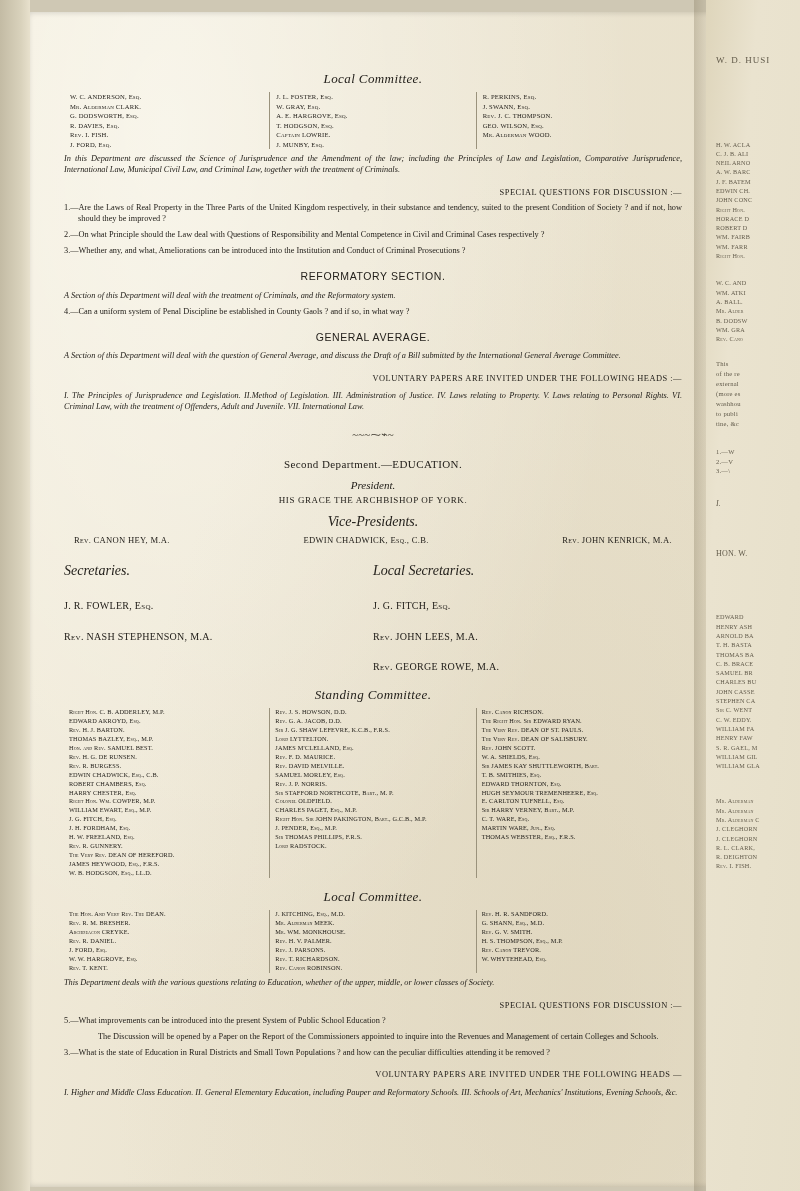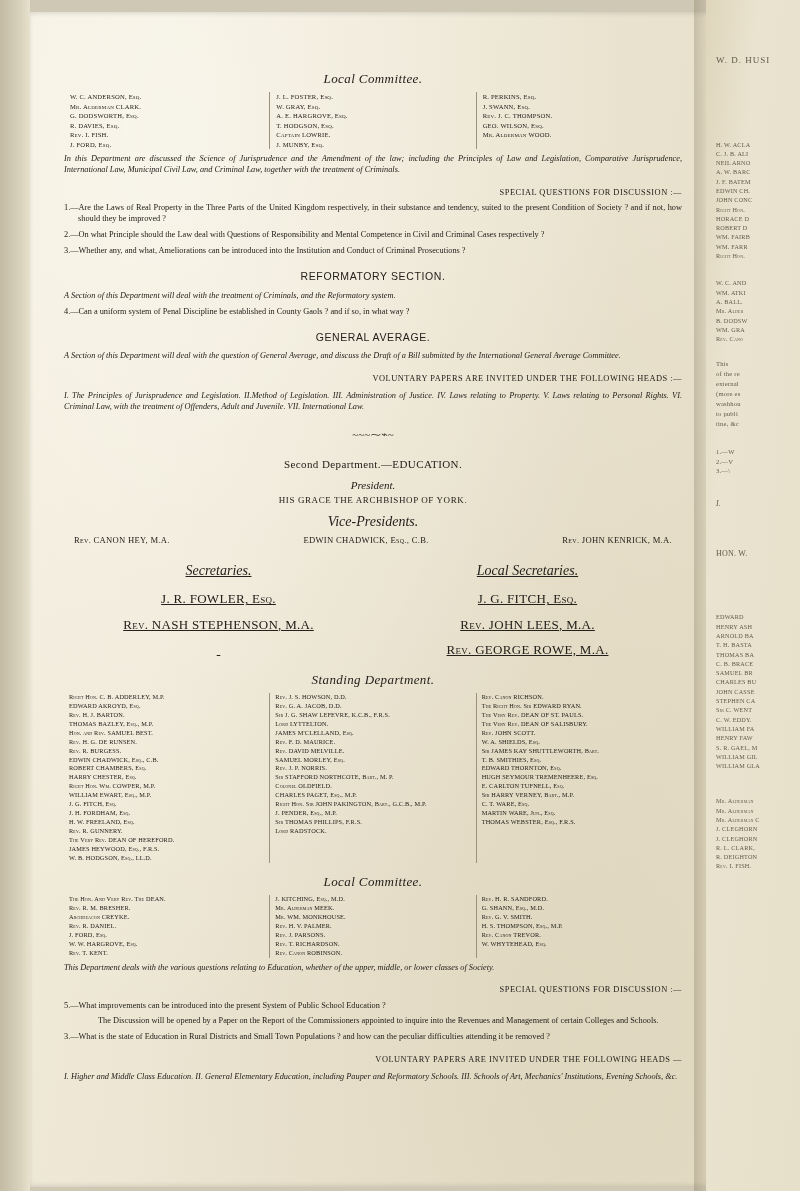--- a/index.html
+++ b/index.html
@@ -98,22 +98,22 @@
     margin:6px 0 3px 0;
   }
   .fancy.sm{font-size:14px;}
   .grace{text-align:center;font-size:9px;letter-spacing:.6px;margin:3px 0 6px 0;}
   .vp-row{
     display:flex;justify-content:space-between;
     font-size:8.6px;letter-spacing:.3px;
     margin:2px 10px 0 10px;
   }
   .two-col-head{display:flex;margin-top:8px;}
-  .two-col-head > div{flex:1;text-align:center;text-decoration:underline;}
-  .sec-line{text-align:center;font-size:13px;letter-spacing:.3px;margin-top:0;}
+  .two-col-head > div{flex:1;text-align:left;}
+  .sec-line{text-align:center;font-size:10px;letter-spacing:.3px;margin-top:9px;}
   .divider{
     text-align:center;margin:14px 0 8px 0;font-size:11px;color:#3a352b;
   }
   .committee-cols{
     display:flex;font-size:6.3px;line-height:1.42;letter-spacing:.15px;margin-top:3px;
   }
   .committee-cols > div{flex:1;padding:0 5px;}
   .committee-cols > div + div{border-left:1px solid #9a927c;}
   
   .p2{
@@ -204,21 +204,21 @@
     </div>
     <div class="two-col-head">
       <div class="sec-line sc">Rev. NASH STEPHENSON, M.A.</div>
       <div class="sec-line sc">Rev. JOHN LEES, M.A.</div>
     </div>
     <div class="two-col-head">
       <div class="sec-line">&nbsp;</div>
       <div class="sec-line sc">Rev. GEORGE ROWE, M.A.</div>
     </div>
 
-    <div class="hdr-script" style="margin-top:13px">Standing Department.</div>
+    <div class="hdr-script" style="margin-top:13px">Standing Committee.</div>
 
     <div class="committee-cols">
       <div>
         <div class="sc">Right Hon. C. B. ADDERLEY, M.P.</div>
         <div class="sc">EDWARD AKROYD, Esq.</div>
         <div class="sc">Rev. H. J. BARTON.</div>
         <div class="sc">THOMAS BAZLEY, Esq., M.P.</div>
         <div class="sc">Hon. and Rev. SAMUEL BEST.</div>
         <div class="sc">Rev. H. G. DE RUNSEN.</div>
         <div class="sc">Rev. R. BURGESS.</div>

